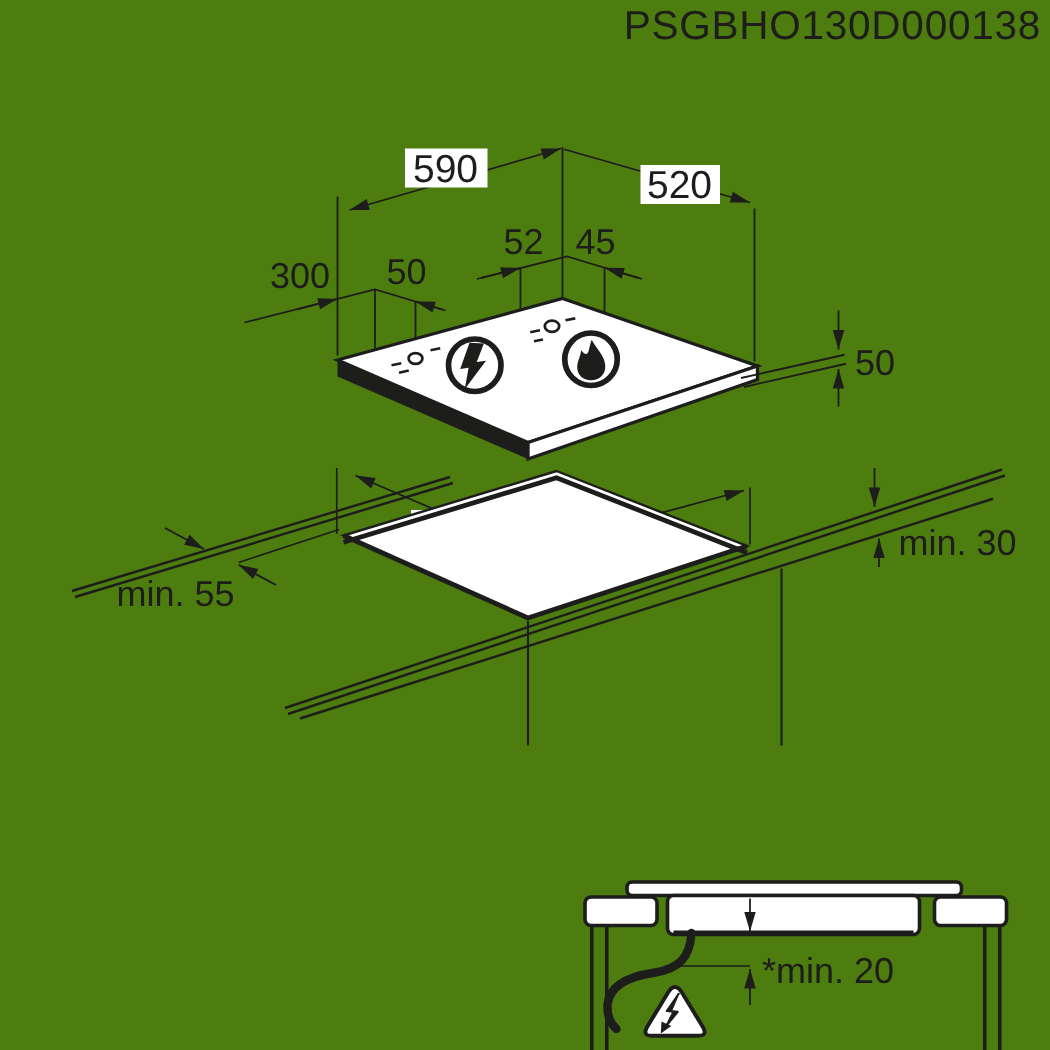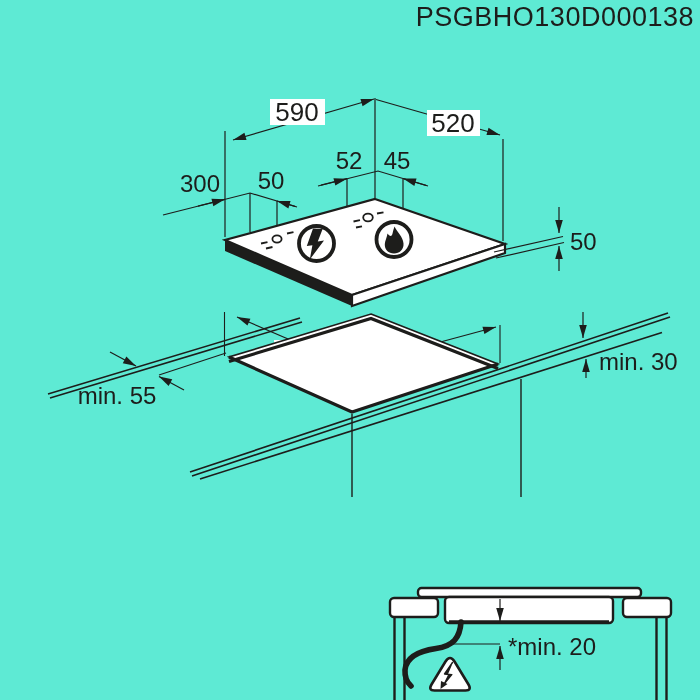--- a/index.html
+++ b/index.html
@@ -1,16 +1,16 @@
 <!DOCTYPE html>
 <html><head>
 <meta charset="utf-8">
 <style>
   html,body{margin:0;padding:0;background:#ffffff;}
-  .stage{position:relative;width:700px;height:700px;background:#5eead4;overflow:hidden;
+  .stage{position:relative;width:700px;height:700px;background:#4d7c0f;overflow:hidden;
          font-family:"Liberation Sans", sans-serif;}
   svg{display:block;}
   text{fill:#1d1d1b;font-family:"Liberation Sans", sans-serif;}
   .dim{font-size:26px;}
   .dim-s{font-size:24px;}
   .sup{font-size:15px;}
   .title-t{font-size:27px;letter-spacing:0.5px;}
 </style>
 </head>
 <body>

